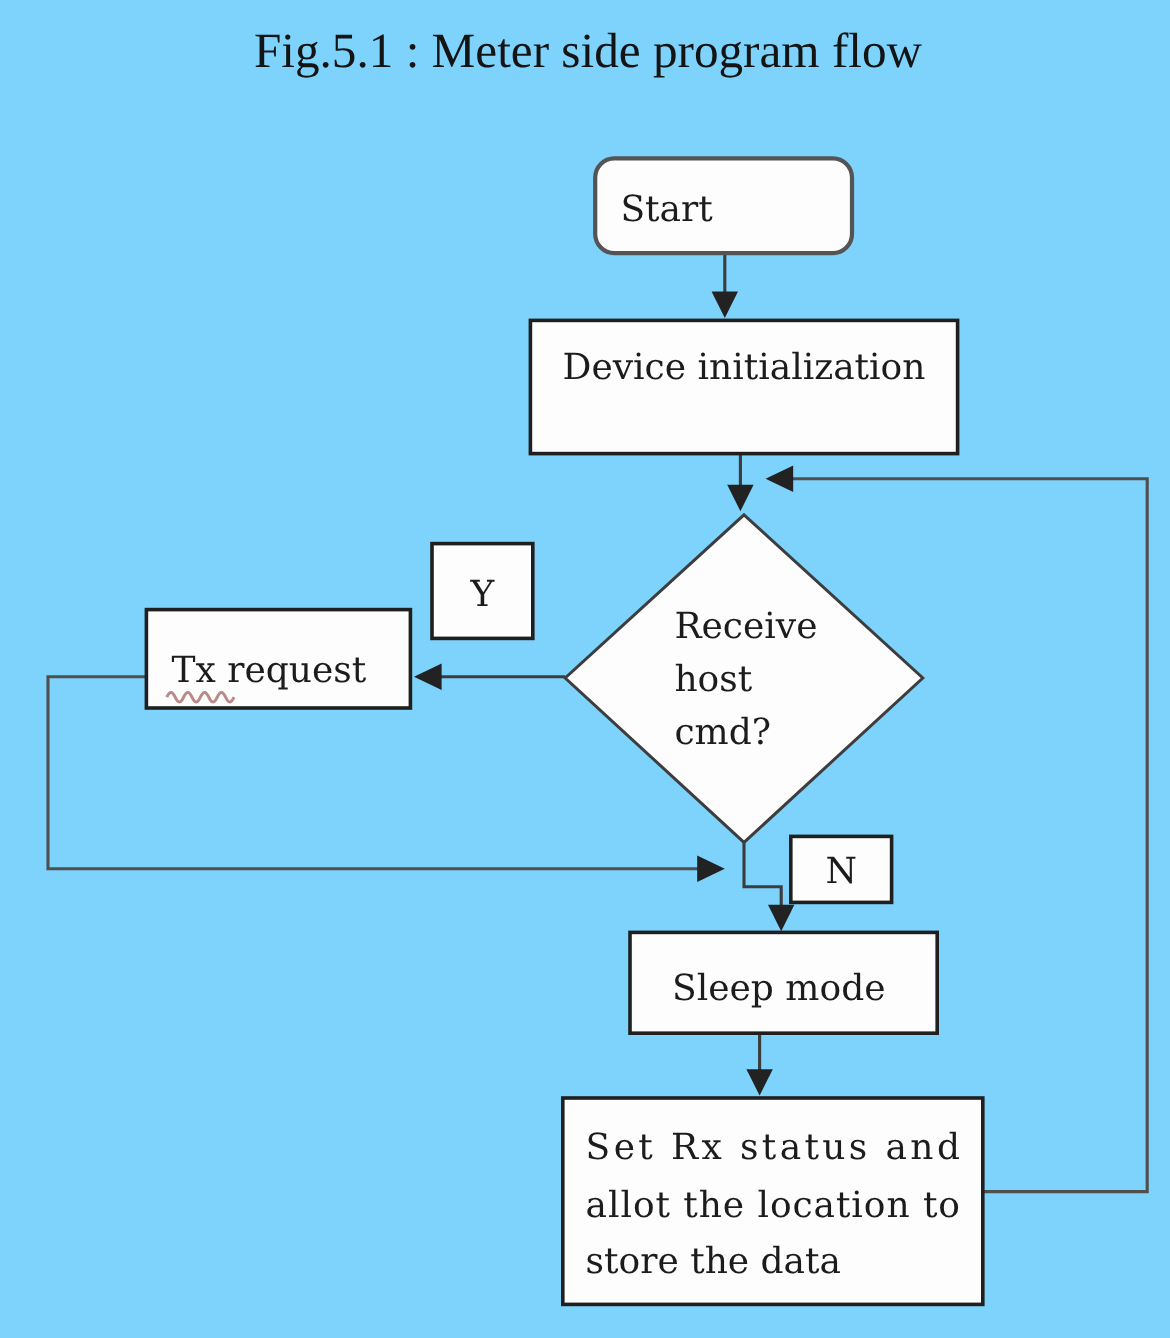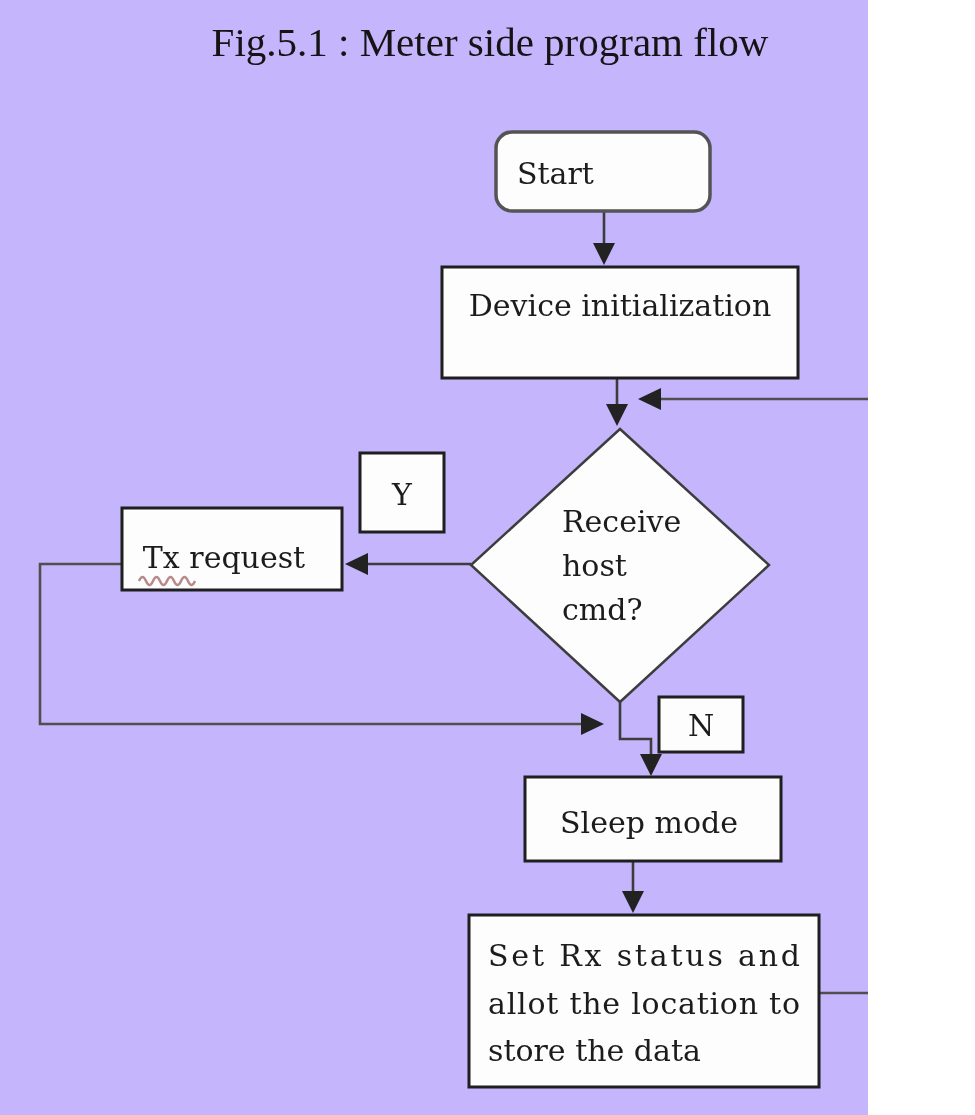--- a/index.html
+++ b/index.html
@@ -1,20 +1,20 @@
 <!DOCTYPE html>
 <html><head>
 <meta charset="utf-8">
 <style>
   html, body { margin: 0; padding: 0; background: #ffffff; }
   .page {
     position: relative;
-    width: 868px;
+    width: 975px;
     height: 1115px;
-    background: #c4b5fd;
+    background: #7dd3fc;
     overflow: hidden;
   }
   svg { display: block; position: absolute; top: 0; left: 0; }
   .fig-title {
     font-family: "Liberation Serif", serif;
     font-size: 41px;
     fill: #141414;
   }
   .node-text {
     font-family: "DejaVu Serif", serif;

